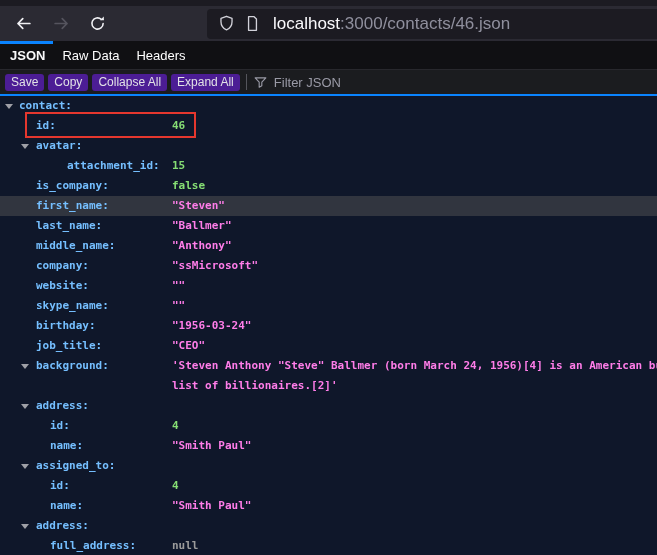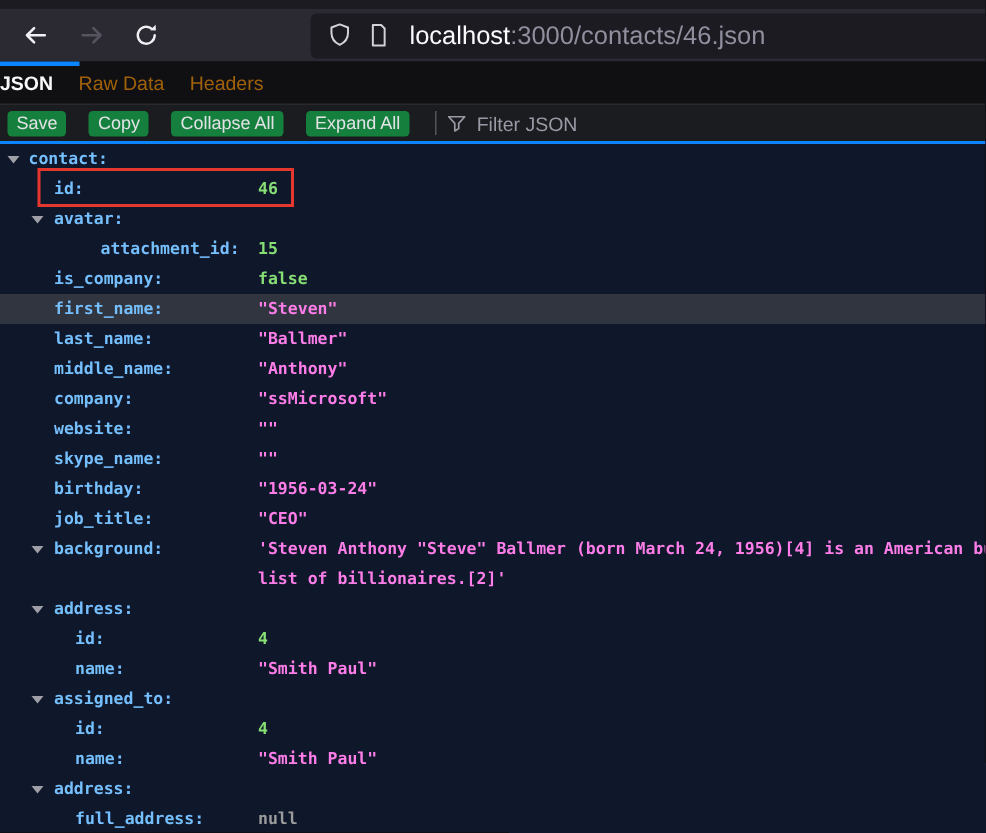--- a/index.html
+++ b/index.html
@@ -25,36 +25,36 @@
     display: flex; align-items: center; color: #cfcfd8;
   }
   .urlbar .shield { margin-left: 11px; }
   .urlbar .page { margin-left: 9px; }
   .url-text { margin-left: 12px; font-size: 17px; color: #8f8f9d; white-space: nowrap; }
   .url-text .host { color: #fbfbfe; }
 
   
   .viewer-tabs {
     height: 29px; background: #101013; position: relative;
-    display: flex; align-items: center; column-gap: 17px;
+    display: flex; align-items: center; padding-left: 10px; column-gap: 17px;
     border-bottom: 1px solid #28282d;
   }
   .tab-indicator { position: absolute; top: 0; left: 0; width: 53px; height: 3px; background: var(--accent-color, #0a84ff); }
-  .vtab { font-size: 13px; color: #a16207; cursor: default; }
+  .vtab { font-size: 13px; color: #ffffff; cursor: default; }
   .vtab.active { color: #f9f9fa; font-weight: bold; }
 
   
   .viewer-toolbar {
     height: 24px; background: #1b1c1f;
     display: flex; align-items: center; padding-left: 5px;
   }
   .tbtn {
-    background: #15803d; color: #e2e2e6; border: none; border-radius: 3px;
+    background: #4c1d95; color: #e2e2e6; border: none; border-radius: 3px;
     font-family: "Liberation Sans", sans-serif; font-size: 12px;
-    height: 17px; line-height: 15px; padding: 0 6px; margin-right: 15px; white-space: nowrap;
+    height: 17px; line-height: 15px; padding: 0 6px; margin-right: 4px; white-space: nowrap;
   }
   .tb-sep { width: 1px; height: 16px; background: #55555c; margin: 0 6px 0 2px; }
   .filter-box { display: flex; align-items: center; color: #9a9aa6; }
   .filter-box .placeholder { font-size: 13px; margin-left: 6px; }
 
   .blue-divider { height: 2px; background: var(--accent-color, #0a84ff); }
 
   
   .json-panel {
     position: relative; width: 657px; height: 459px; overflow: hidden;

